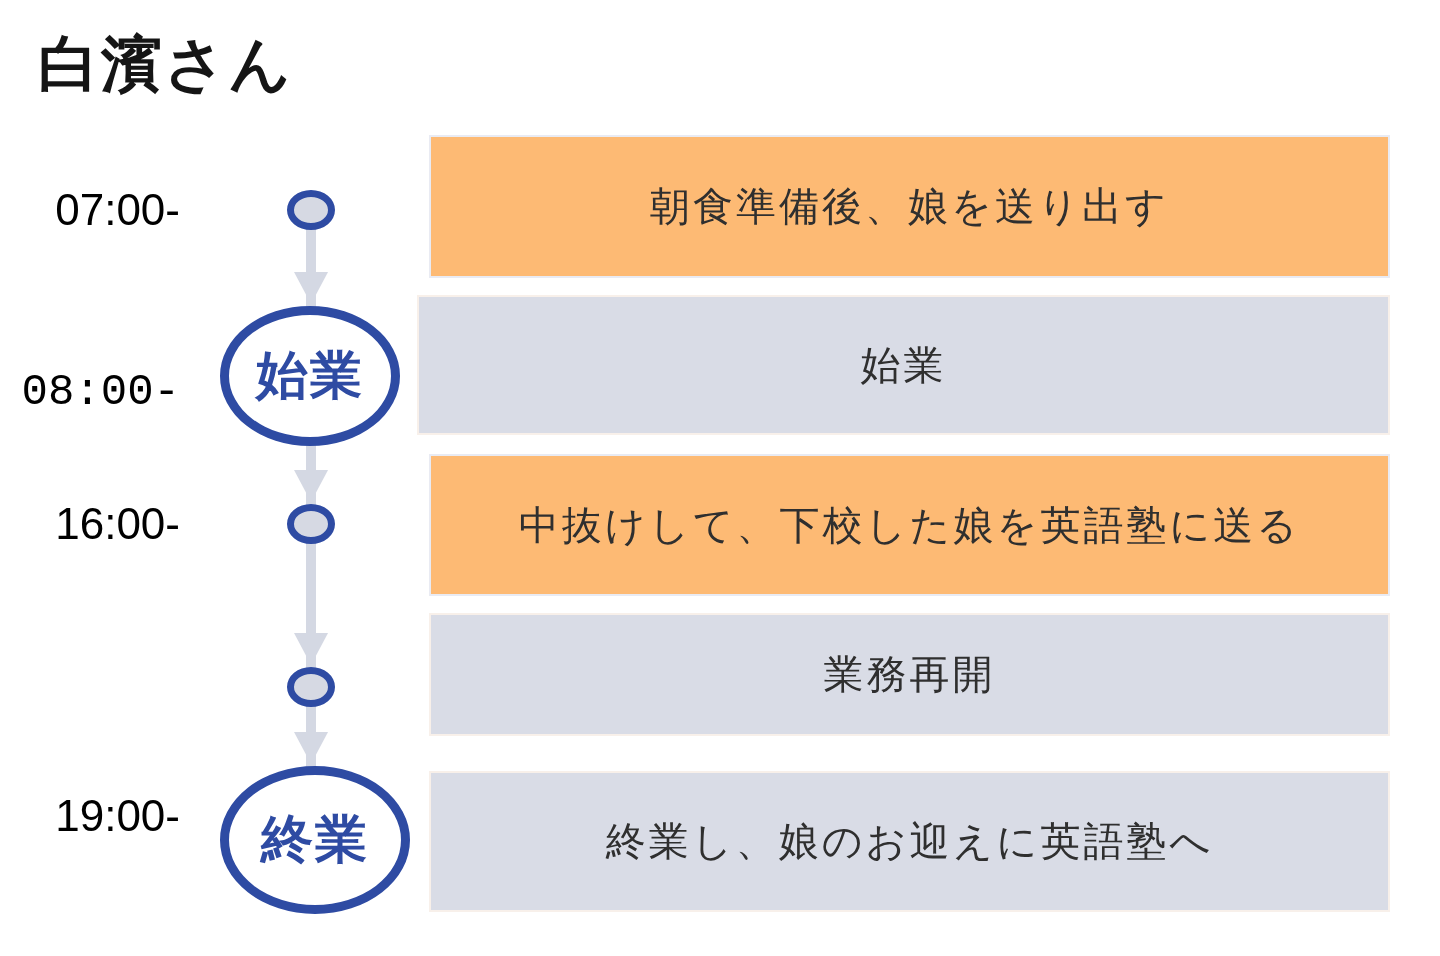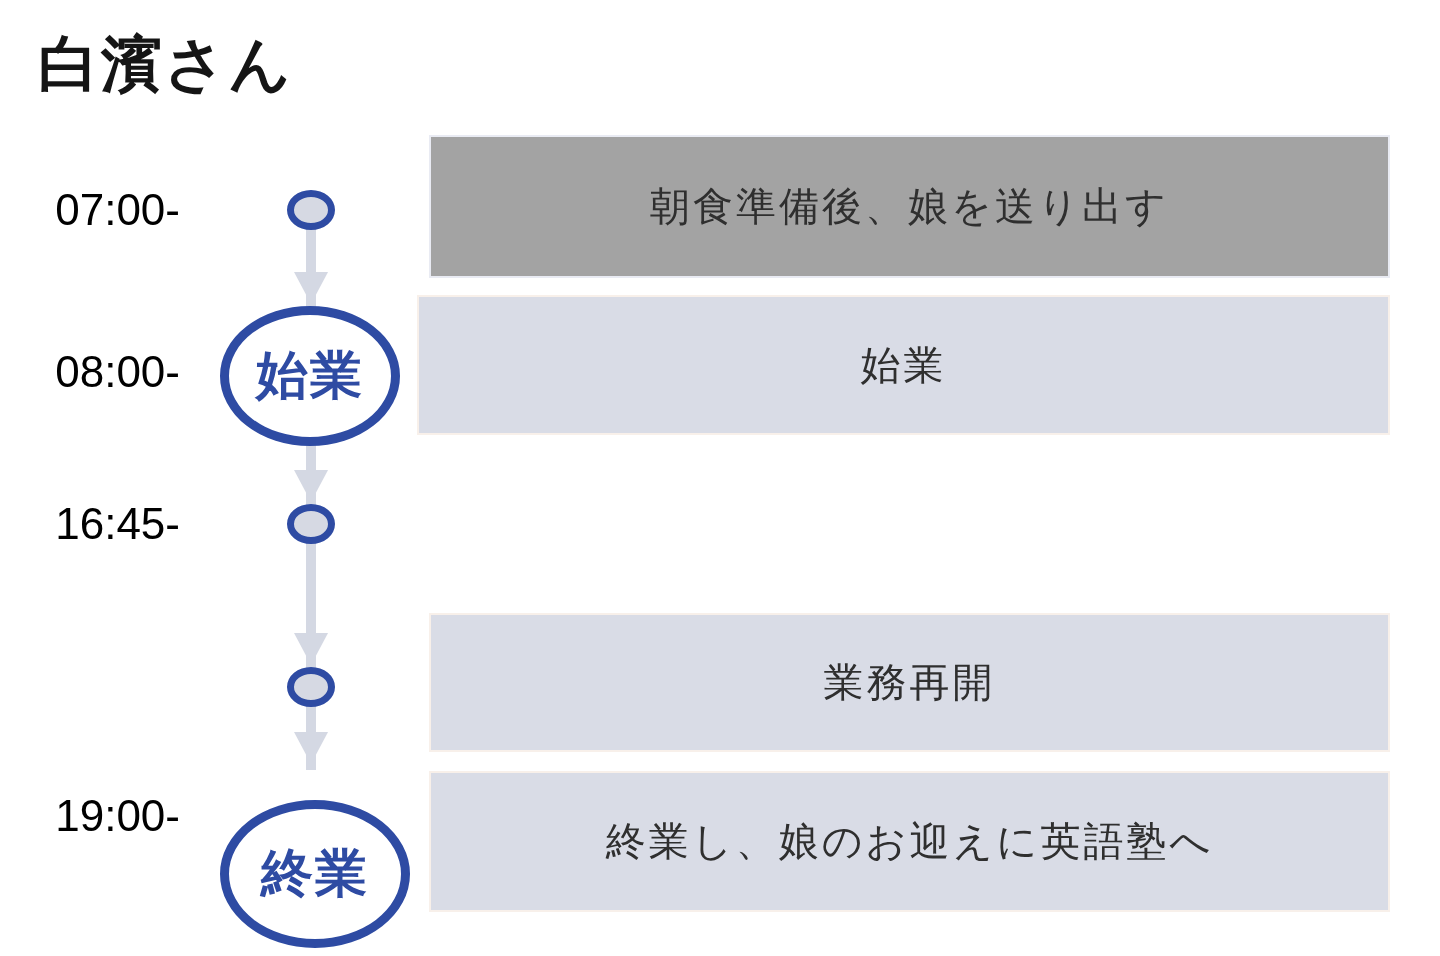--- a/index.html
+++ b/index.html
@@ -90,21 +90,21 @@
     display: flex;
     align-items: center;
     justify-content: center;
     text-align: center;
     font-size: 40px;
     color: #2f2f2f;
     letter-spacing: 3px;
     z-index: 1;
   }
   .event-box.peach {
-    background: #a3a3a3;
+    background: #fdba74;
     border: 2px solid #e9ebf3;
   }
   .event-box.gray {
     background: #d9dce6;
     border: 2px solid #f8f0ea;
   }
 </style>
 </head>
 <body>
 
@@ -112,40 +112,43 @@
 
   <div class="title">白濱さん</div>
 
   <div class="shaft"></div>
   <div class="arrowhead" style="top:272px;"></div>
   <div class="arrowhead" style="top:470px;"></div>
   <div class="arrowhead" style="top:633px;"></div>
   <div class="arrowhead" style="top:732px;"></div>
 
   <div class="time-label" style="top:182px;">07:00-</div>
-  <div class="time-label" style="top:344px;">08:00-</div>
-  <div class="time-label" style="top:496px;">16:45-</div>
+  <div class="time-label" style="top:364px;font-family:Liberation Mono, monospace;">08:00-</div>
+  <div class="time-label" style="top:496px;">16:00-</div>
   <div class="time-label" style="top:788px;">19:00-</div>
 
   <div class="dot-node" style="left:287px; top:190px;"></div>
   <div class="circle-node" style="left:220px; top:306px; width:180px; height:140px;">
     <span>始業</span>
   </div>
   <div class="dot-node" style="left:287px; top:504px;"></div>
   <div class="dot-node" style="left:287px; top:667px;"></div>
-  <div class="circle-node" style="left:220px; top:800px; width:190px; height:148px;">
+  <div class="circle-node" style="left:220px; top:766px; width:190px; height:148px;">
     <span>終業</span>
   </div>
 
   <div class="event-box peach" style="left:429px; top:135px; width:961px; height:143px;">
     <span>朝食準備後、娘を送り出す</span>
   </div>
   <div class="event-box gray" style="left:417px; top:295px; width:973px; height:140px;">
     <span>始業</span>
   </div>
-  <div class="event-box gray" style="left:429px; top:613px; width:961px; height:139px;">
+  <div class="event-box peach" style="left:429px; top:454px; width:961px; height:142px;">
+    <span>中抜けして、下校した娘を英語塾に送る</span>
+  </div>
+  <div class="event-box gray" style="left:429px; top:613px; width:961px; height:123px;">
     <span>業務再開</span>
   </div>
   <div class="event-box gray" style="left:429px; top:771px; width:961px; height:141px;text-align:center;">
     <span>終業し、娘のお迎えに英語塾へ</span>
   </div>
 
 </div>
 
 </body></html>

